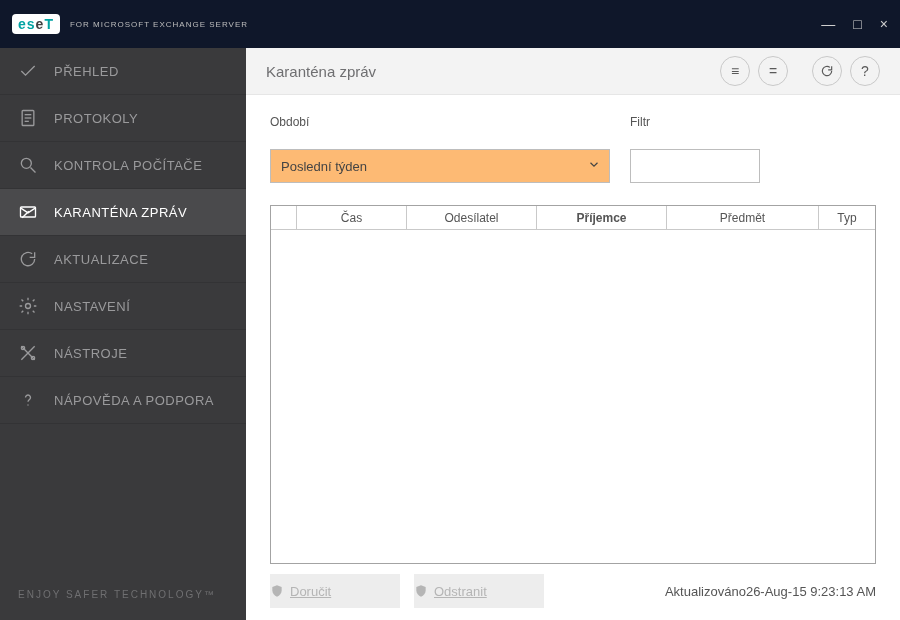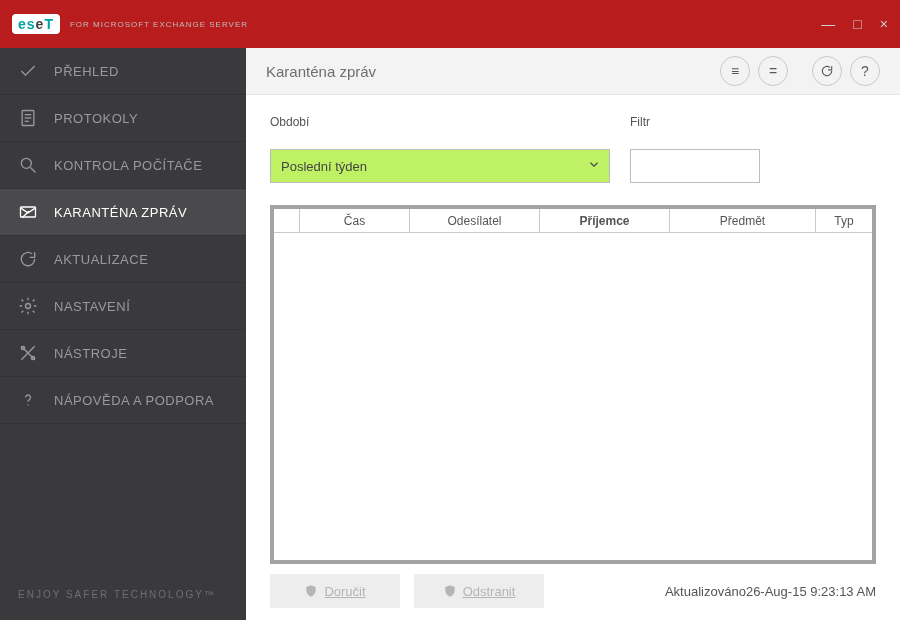--- a/index.html
+++ b/index.html
@@ -1,20 +1,20 @@
 <!DOCTYPE html>
 <html><head>
 <meta charset="utf-8">
 <style>
   * { box-sizing: border-box; margin: 0; padding: 0; }
   html, body { width: 900px; height: 620px; font-family: "Segoe UI", Arial, sans-serif; background: #fff; overflow: hidden; }
   .app { display: flex; flex-direction: column; width: 900px; height: 620px; }
 
   
-  .titlebar { height: 48px; background: #b91c1c; display: flex; align-items: center; padding: 0 12px; color: #fff; }
+  .titlebar { height: 48px; background: #0f172a; display: flex; align-items: center; padding: 0 12px; color: #fff; }
   .logo-badge { background: #fff; border-radius: 4px; padding: 2px 6px; font-weight: 800; letter-spacing: 1px; color: #00a3a3; font-size: 14px; }
   .logo-badge .mid { color: #414042; }
   .product { margin-left: 10px; display: flex; flex-direction: column; line-height: 1; }
   .product-title { font-size: 18px; font-weight: 300; letter-spacing: 2px; }
   .product-sub { font-size: 8px; letter-spacing: 1px; color: #bdbdbd; margin-top: 2px; }
   .win-controls { margin-left: auto; display: flex; gap: 18px; color: #cfcfcf; font-size: 14px; }
   .win-controls span { cursor: default; }
 
   
   .body { flex: 1; display: flex; min-height: 0; }
@@ -34,39 +34,39 @@
   .page-title { color: #6f6f71; font-size: 15px; }
   .hdr-actions { margin-left: auto; display: flex; gap: 8px; }
   .circle-btn { width: 30px; height: 30px; border: 1px solid #c9c9c9; border-radius: 50%; background: #f3f3f3; display: flex; align-items: center; justify-content: center; color: #5a5a5a; font-size: 14px; cursor: default; }
   .circle-btn svg { width: 14px; height: 14px; stroke: #5a5a5a; stroke-width: 2; fill: none; }
   .gap8 { width: 8px; }
 
   .content { flex: 1; padding: 20px 24px 12px; display: flex; flex-direction: column; min-height: 0; }
   .filters { display: flex; gap: 20px; }
   .field { display: flex; flex-direction: column; gap: 20px; }
   .field-label { font-size: 12px; color: #555; }
-  .select-box { position: relative; width: 340px; height: 34px; border: 1px solid #bdbdbd; background: #bef264; display: flex; align-items: center; padding: 0 30px 0 10px; font-size: 13px; color: #444; cursor: default; }
+  .select-box { position: relative; width: 340px; height: 34px; border: 1px solid #bdbdbd; background: #fdba74; display: flex; align-items: center; padding: 0 30px 0 10px; font-size: 13px; color: #444; cursor: default; }
   .select-box .chev { position: absolute; right: 8px; top: 50%; transform: translateY(-50%); }
   .select-box .chev svg { width: 14px; height: 14px; stroke: #444; stroke-width: 2; fill: none; }
   .filter-box { width: 130px; height: 34px; border: 1px solid #bdbdbd; background: #fff; padding: 0 8px; font-size: 13px; color: #444; }
 
-  .table-wrap { margin-top: 22px; border: 4px solid #a3a3a3; flex: 1; min-height: 0; display: flex; flex-direction: column; background: #fff; }
+  .table-wrap { margin-top: 22px; border: 1px solid #a3a3a3; flex: 1; min-height: 0; display: flex; flex-direction: column; background: #fff; }
   .thead { display: flex; height: 24px; border-bottom: 1px solid #c9c9c9; font-size: 12px; color: #555; }
   .th { border-right: 1px solid #c9c9c9; display: flex; align-items: center; justify-content: center; padding: 0 6px; overflow: hidden; white-space: nowrap; }
   .th:last-child { border-right: none; }
   .th-check { width: 26px; flex: 0 0 26px; }
   .th-time { width: 110px; flex: 0 0 110px; }
   .th-sender { width: 130px; flex: 0 0 130px; }
   .th-recipient { width: 130px; flex: 0 0 130px; font-weight: bold; }
   .th-subject { flex: 1; }
   .th-type { width: 56px; flex: 0 0 56px; }
   .tbody { flex: 1; background: #fff; }
 
   .status-row { margin-top: 10px; display: flex; align-items: center; }
-  .act-btn { width: 130px; height: 34px; background: #ededed; border: none; color: #b5b5b5; font-size: 13px; display: inline-flex; align-items: center; justify-content: center; gap: 6px; cursor: default; margin-right: 14px; }
+  .act-btn { width: 130px; height: 34px; background: #ededed; border: none; color: #b5b5b5; font-size: 13px; display: inline-flex; align-items: center; gap: 6px; cursor: default; margin-right: 14px; }
   .act-btn .shield { width: 14px; height: 14px; }
   .act-btn .shield svg { width: 14px; height: 14px; fill: #b5b5b5; }
   .act-btn .lbl { text-decoration: underline; }
   .updated { margin-left: auto; font-size: 13px; color: #555; white-space: nowrap; }
 </style>
 </head>
 <body>
 
 <div class="app">
 

